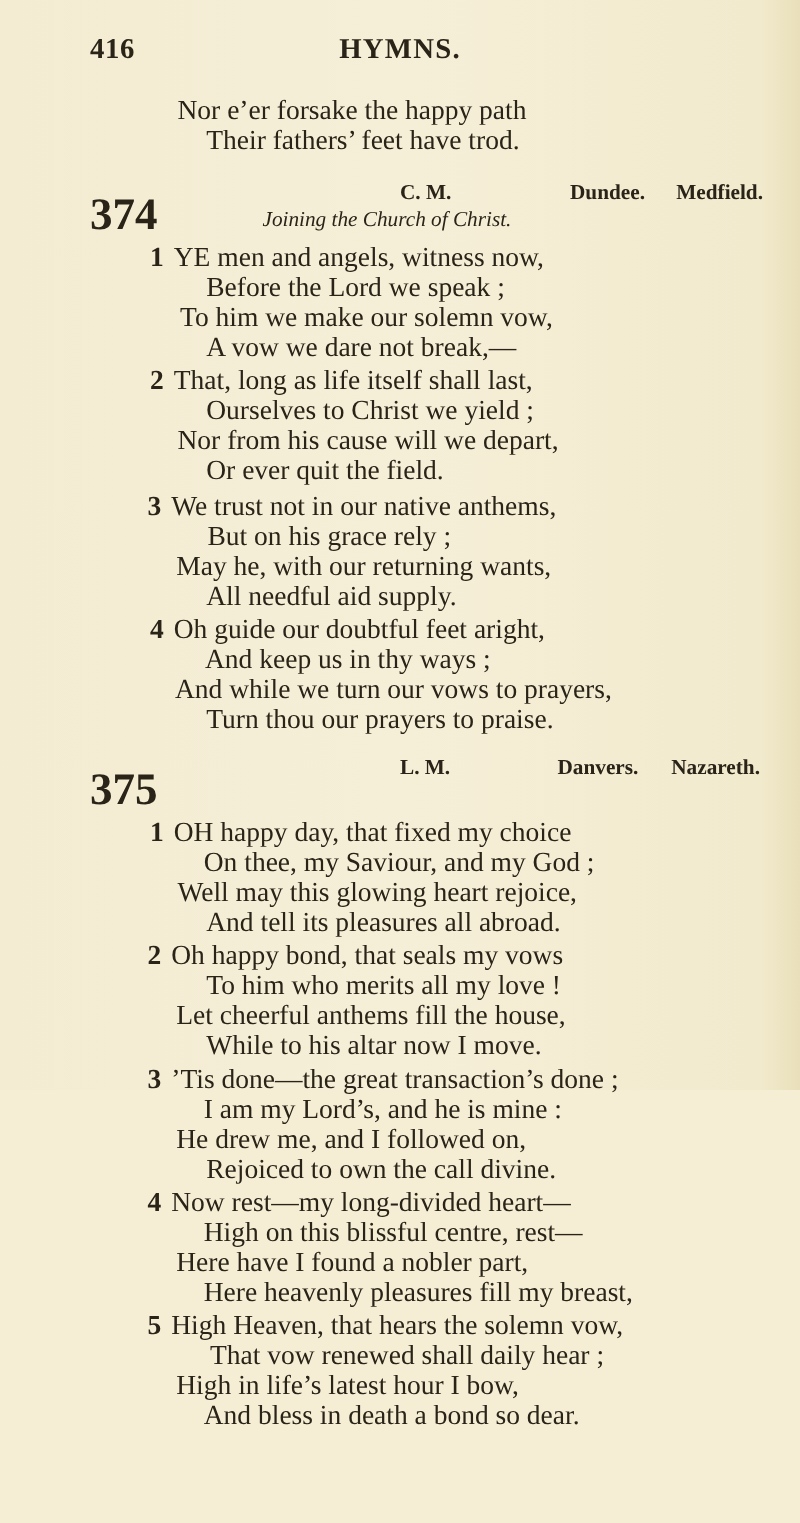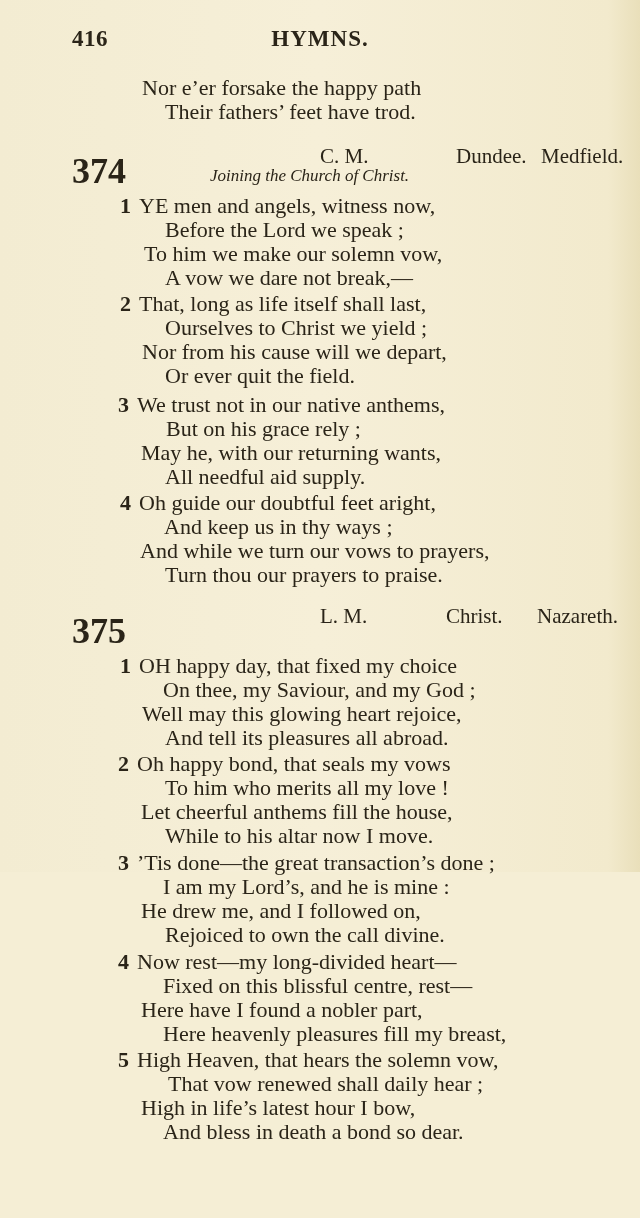--- a/index.html
+++ b/index.html
@@ -23,21 +23,21 @@
     font-size: 23px; font-weight: bold; letter-spacing: 1px;
   }
   .line {
     position: absolute; font-size: 22px; white-space: nowrap; line-height: 24px;
   }
   .verse-num { font-weight: bold; margin-right: 8px; }
   .hymn-num {
     position: absolute; left: 72px; font-size: 36px; font-weight: bold; letter-spacing: 0px;
   }
   .meta {
-    position: absolute; font-size: 21px; font-weight: normal; white-space: nowrap;
+    position: absolute; font-size: 17px; font-weight: bold; white-space: nowrap;
   }
   .subtitle {
     position: absolute; font-size: 17px; font-style: italic; white-space: nowrap; text-align: center;
   }
 </style>
 </head>
 <body>
 
 <div class="page">
 
@@ -71,40 +71,40 @@
 
     <div class="line" style="left:120px; top:491px;"><span class="verse-num">4</span><span>Oh guide our doubtful feet aright,</span></div>
     <div class="line" style="left:164px; top:515px;">And keep us in thy ways ;</div>
     <div class="line" style="left:140px; top:539px;">And while we turn our vows to prayers,</div>
     <div class="line" style="left:165px; top:563px;">Turn thou our prayers to praise.</div>
   </div>
 
   <div>
     <div class="hymn-num" style="top:610px;">375</div>
     <div class="meta" style="left:320px; top:604px;">L. M.</div>
-    <div class="meta" style="left:446px; top:604px;">Christ.</div>
+    <div class="meta" style="left:446px; top:604px;">Danvers.</div>
     <div class="meta" style="left:537px; top:604px;">Nazareth.</div>
 
     <div class="line" style="left:120px; top:654px;"><span class="verse-num">1</span><span>OH happy day, that fixed my choice</span></div>
     <div class="line" style="left:163px; top:678px;">On thee, my Saviour, and my God ;</div>
     <div class="line" style="left:142px; top:702px;">Well may this glowing heart rejoice,</div>
     <div class="line" style="left:165px; top:726px;">And tell its pleasures all abroad.</div>
 
     <div class="line" style="left:118px; top:752px;"><span class="verse-num">2</span><span>Oh happy bond, that seals my vows</span></div>
     <div class="line" style="left:165px; top:776px;">To him who merits all my love !</div>
     <div class="line" style="left:141px; top:800px;">Let cheerful anthems fill the house,</div>
     <div class="line" style="left:165px; top:824px;">While to his altar now I move.</div>
 
     <div class="line" style="left:118px; top:851px;"><span class="verse-num">3</span><span>’Tis done—the great transaction’s done ;</span></div>
     <div class="line" style="left:163px; top:875px;">I am my Lord’s, and he is mine :</div>
     <div class="line" style="left:141px; top:899px;">He drew me, and I followed on,</div>
     <div class="line" style="left:165px; top:923px;">Rejoiced to own the call divine.</div>
 
     <div class="line" style="left:118px; top:950px;"><span class="verse-num">4</span><span>Now rest—my long-divided heart—</span></div>
-    <div class="line" style="left:163px; top:974px;">Fixed on this blissful centre, rest—</div>
+    <div class="line" style="left:163px; top:974px;">High on this blissful centre, rest—</div>
     <div class="line" style="left:141px; top:998px;">Here have I found a nobler part,</div>
     <div class="line" style="left:163px; top:1022px;">Here heavenly pleasures fill my breast,</div>
 
     <div class="line" style="left:118px; top:1048px;"><span class="verse-num">5</span><span>High Heaven, that hears the solemn vow,</span></div>
     <div class="line" style="left:168px; top:1072px;">That vow renewed shall daily hear ;</div>
     <div class="line" style="left:141px; top:1096px;">High in life’s latest hour I bow,</div>
     <div class="line" style="left:163px; top:1120px;">And bless in death a bond so dear.</div>
   </div>
 
 </div>

